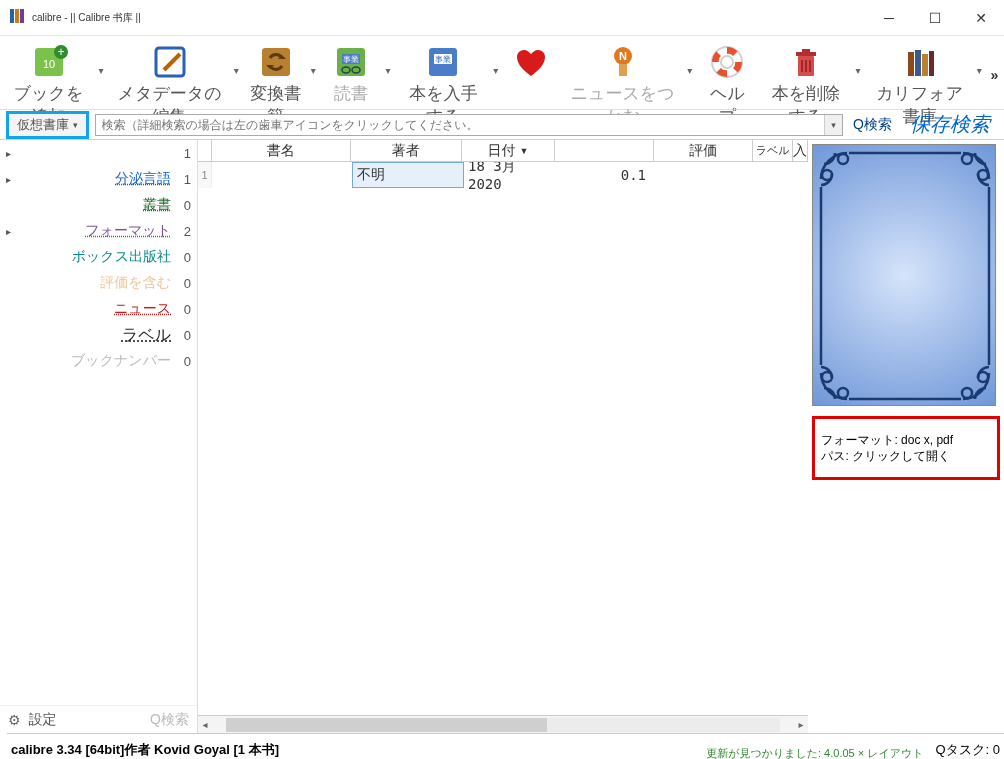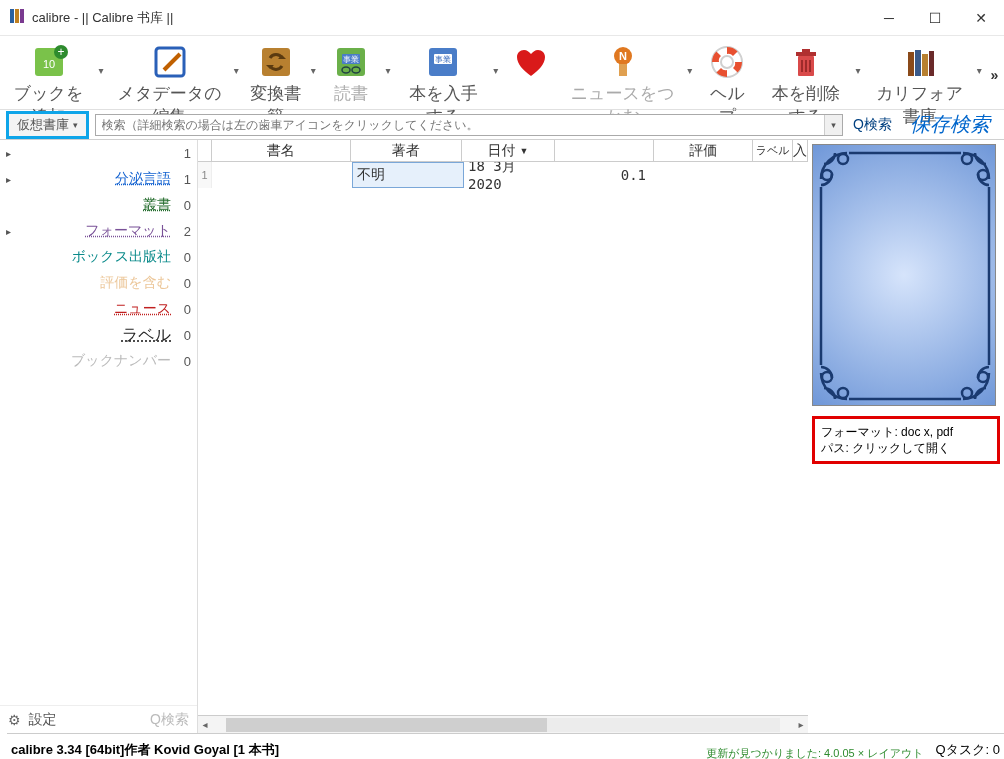--- a/index.html
+++ b/index.html
@@ -17,21 +17,21 @@
   
   .titlebar {
     height: 36px;
     display: flex;
     align-items: center;
     border-bottom: 1px solid #e8e8e8;
     padding-left: 8px;
     background: #fff;
   }
   .titlebar .app-icon { margin-right: 6px; }
-  .titlebar .title-text { font-size: 13px; color: #333; }
+  .titlebar .title-text { font-size: 10px; color: #333; }
   .titlebar .spacer { flex: 1; }
   .win-btn {
     width: 46px; height: 36px;
     display: flex; align-items: center; justify-content: center;
     font-size: 14px; color: #333;
   }
   
   
   .toolbar {
     height: 74px;
@@ -230,21 +230,21 @@
   .cover {
     width: 184px; height: 262px;
     background: radial-gradient(circle at center, #d6e4fb 0%, #6f97d8 100%);
     border: 1px solid #888;
     position: relative;
   }
   .cover svg { position:absolute; }
   .detail-box {
     margin-top: 10px;
     border: 3px solid #e10000;
-    padding: 5px 6px;
+    padding: 13px 6px;
     font-size: 12px;
     line-height: 1.35;
     color: #000;
   }
 
   
   .statusbar {
     height: 26px;
     display: flex;
     align-items: flex-end;

